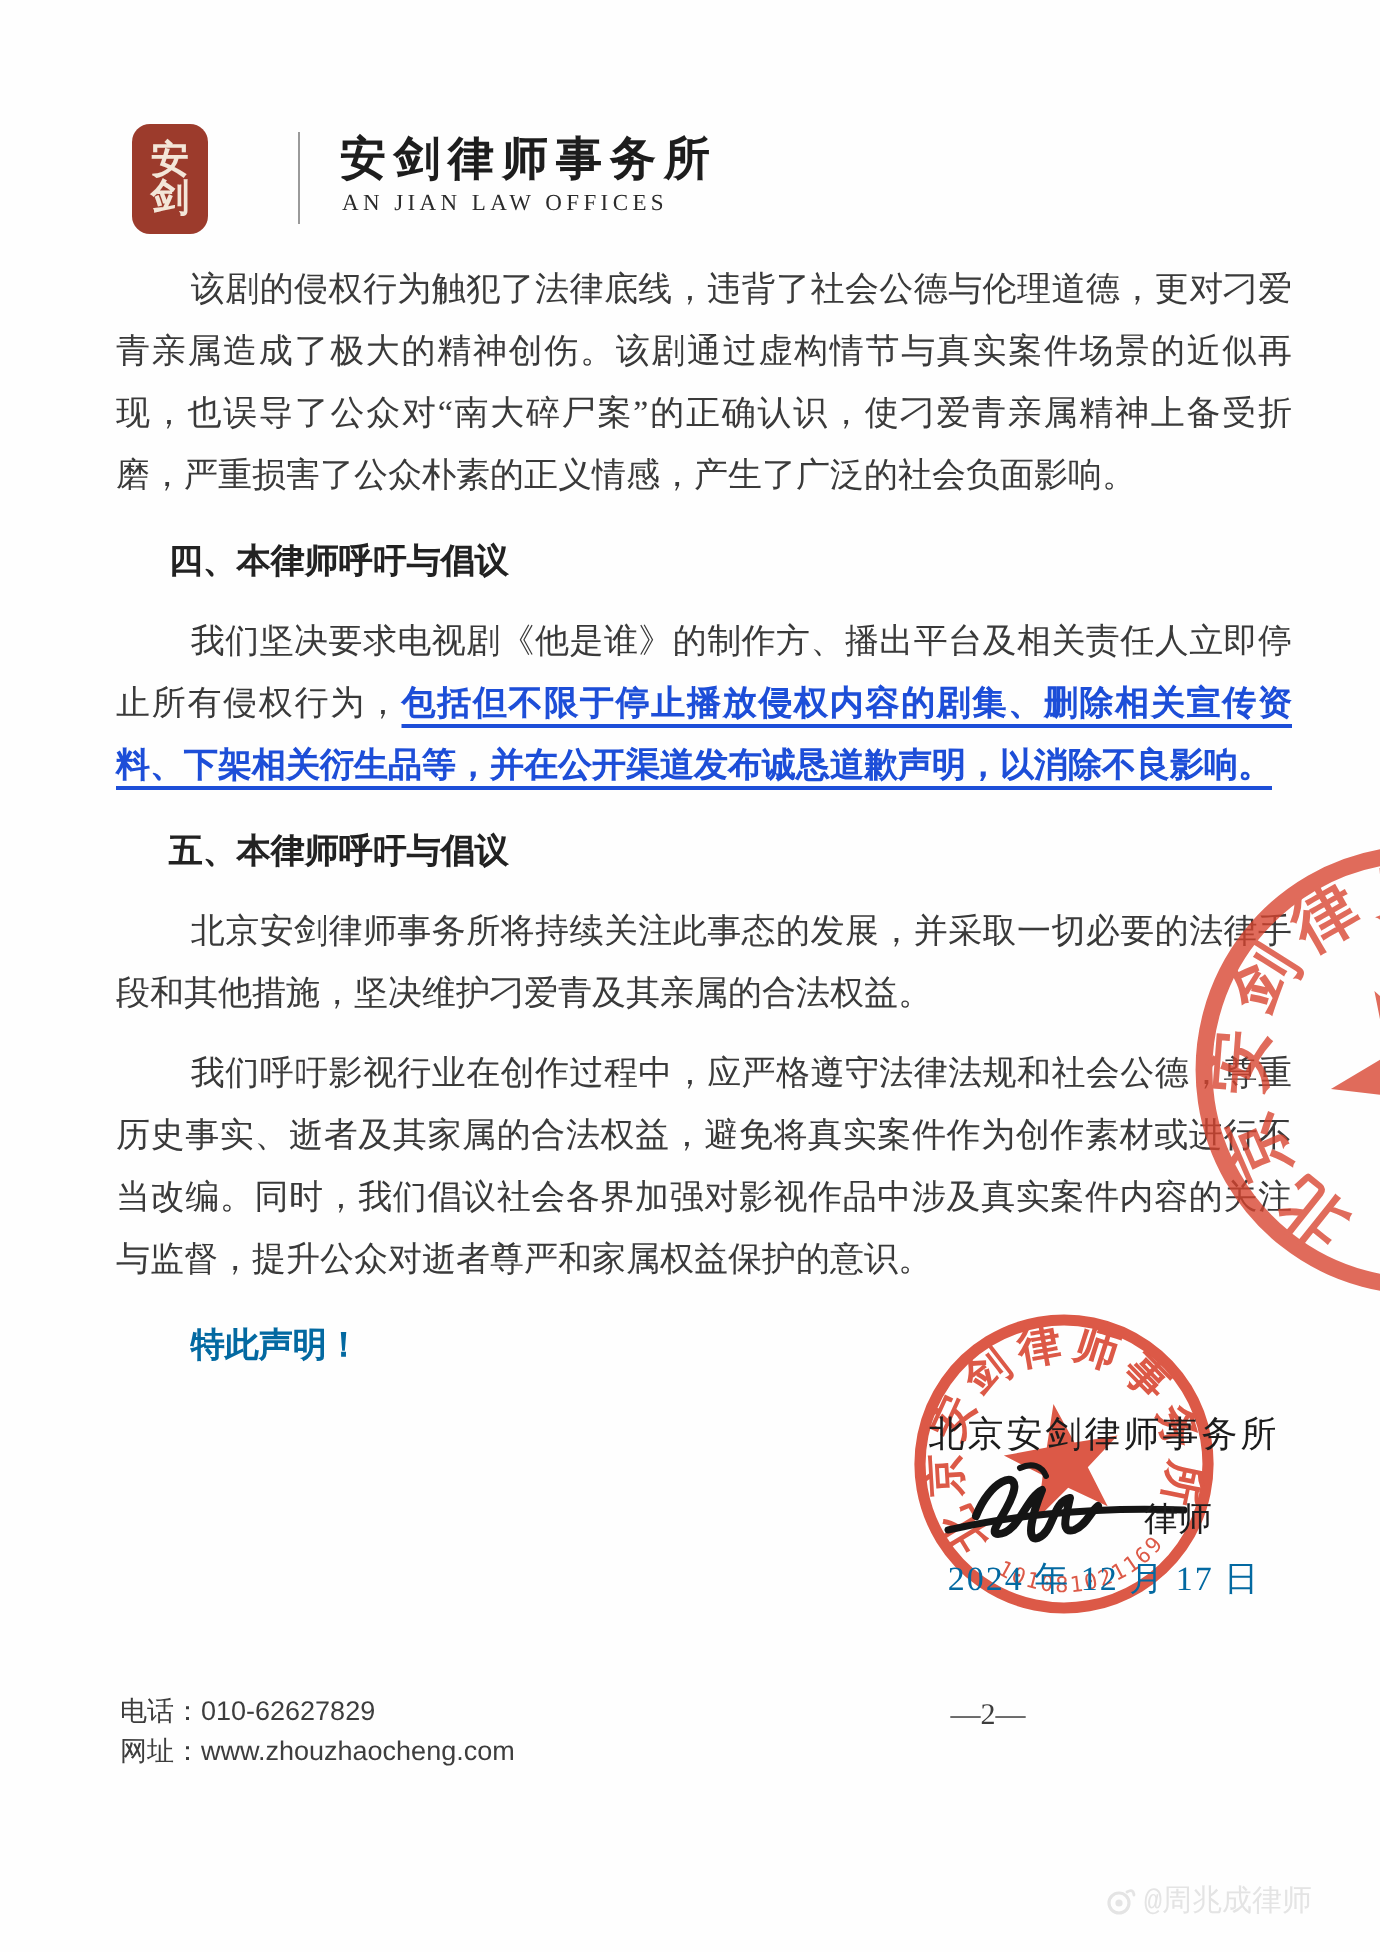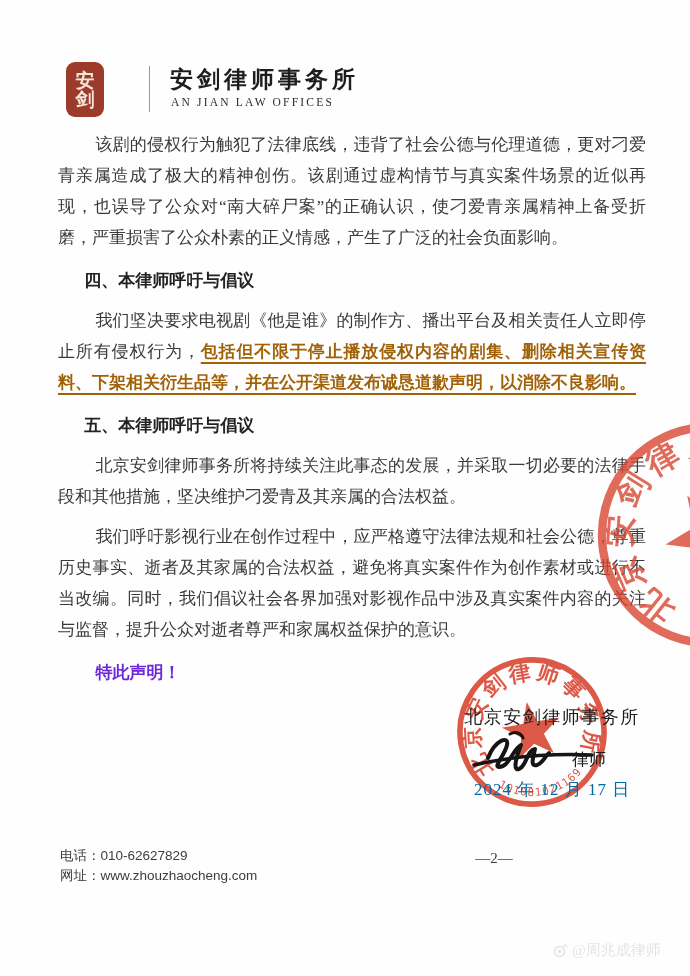--- a/index.html
+++ b/index.html
@@ -20,22 +20,22 @@
   .firm-en{position:absolute;left:171px;top:96px;font-size:11.5px;font-weight:normal;
     letter-spacing:2.2px;color:#2b2b2b;white-space:nowrap;}
   
   .content{
     position:absolute;left:58px;top:120px;width:588px;
     font-size:17px;line-height:31px;color:#3a3a3a;
     text-align:justify;text-justify:inter-ideograph;
   }
   .content p{margin:0 0 0 0;padding-top:9px;text-indent:2.2em;}
   .content p.h{font-weight:bold;color:#222;text-indent:1.55em;padding-top:12px;}
-  .content p.closing{font-weight:bold;color:#6d28d9;padding-top:12px;}
-  .em{font-weight:bold;color:#a16207;text-decoration:underline;
+  .content p.closing{font-weight:bold;color:#0369a1;padding-top:12px;}
+  .em{font-weight:bold;color:#1d4ed8;text-decoration:underline;
       text-underline-offset:5px;text-decoration-thickness:1.5px;}
   
   .seal{position:absolute;opacity:.88;pointer-events:none;}
   .seal-main{left:452px;top:652px;width:160px;height:160px;transform:rotate(-10deg);}
   .seal-partial{left:590px;top:415px;width:240px;height:240px;transform:rotate(-30deg);opacity:.78;}
   .seal-ring-text{fill:#d8432e;font-size:27px;font-weight:bold;letter-spacing:5px;
     font-family:"Liberation Serif","DejaVu Serif",serif;}
   .seal-num-text{fill:#d8432e;font-size:13.5px;letter-spacing:1.6px;
     font-family:"DejaVu Sans Mono",monospace;}
   .sig-firm{position:absolute;left:452px;top:705px;width:200px;text-align:center;
@@ -46,21 +46,21 @@
     font-size:17px;letter-spacing:1px;color:#0369a1;z-index:3;white-space:nowrap;}
   
   .footer{position:absolute;left:60px;top:846px;font-size:13.5px;color:#3d3d3d;
     font-family:"Liberation Sans","DejaVu Sans",sans-serif;line-height:20px;}
   .footer .row span{display:inline;}
   .page-num{position:absolute;left:462px;top:850px;width:64px;text-align:center;
     font-size:15px;color:#3d3d3d;}
   
   .watermark{position:absolute;left:552px;top:941px;display:flex;align-items:center;
     gap:3px;color:#cfcfcf;opacity:.55;font-size:15px;
-    font-family:Liberation Serif, serif;white-space:nowrap;}
+    font-family:Liberation Mono, monospace;white-space:nowrap;}
 </style>
 </head>
 <body>
 
 <div class="page">
 
   <div class="logo-mark">
     <span>安</span>
     <span>剑</span>
   </div>

